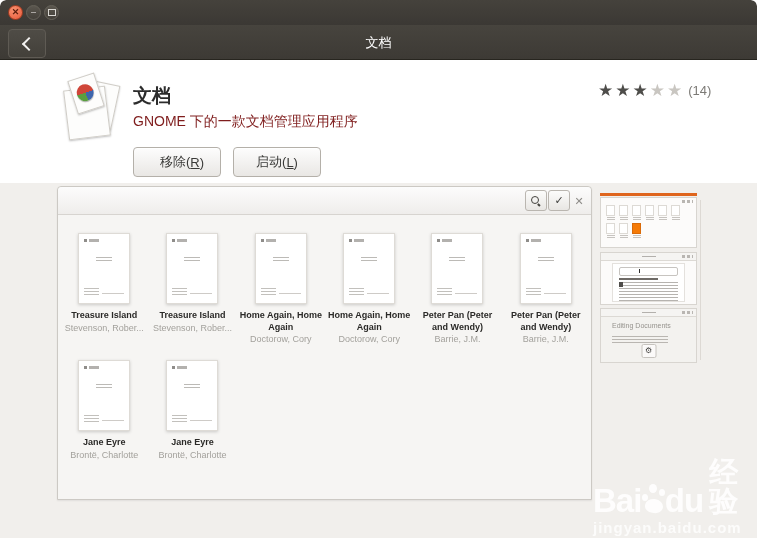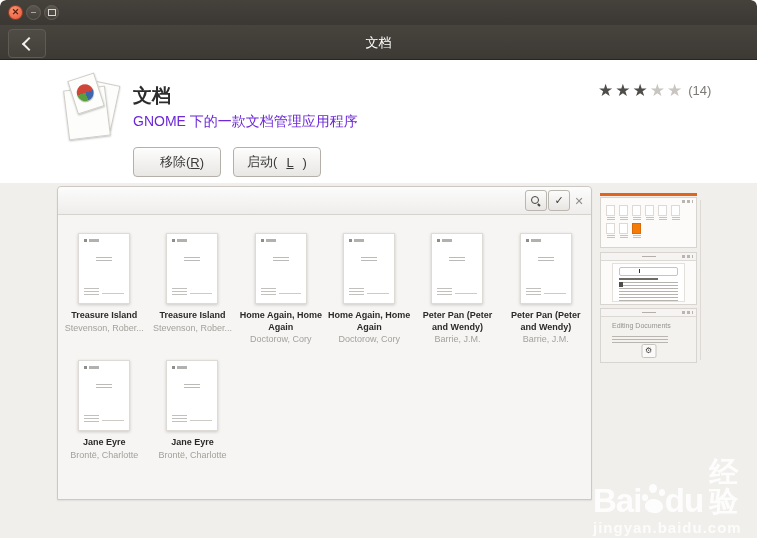--- a/index.html
+++ b/index.html
@@ -35,31 +35,31 @@
   .page{position:absolute;left:0;top:60px;width:757px;height:123px;background:#ffffff;}
   .app-icon{position:absolute;left:56px;top:16px;width:68px;height:64px;}
   .sheet{position:absolute;background:#fdfdfc;border:1px solid #cfccc6;box-shadow:0 1px 2px rgba(0,0,0,.25);}
   .sheet1{left:26px;top:6px;width:32px;height:44px;transform:rotate(12deg);}
   .sheet2{left:10px;top:12px;width:40px;height:48px;transform:rotate(-7deg);}
   .sheet3{left:16px;top:0px;width:26px;height:33px;transform:rotate(-18deg);}
   .pie{position:absolute;left:4px;top:7px;width:17px;height:17px;border-radius:50%;
     background:conic-gradient(from 270deg,#cf4538 0 180deg,#3e66ad 180deg 265deg,#5a9e3f 265deg 360deg);
     box-shadow:0 1px 1px rgba(0,0,0,.3);}
   .app-name{position:absolute;left:133px;top:23px;font-size:19px;font-weight:bold;color:#2c2c2c;}
-  .app-desc{position:absolute;left:133px;top:53px;font-size:14px;color:#6d28d9;}
+  .app-desc{position:absolute;left:133px;top:53px;font-size:14px;color:#7f1d1d;}
   .rating{position:absolute;left:598px;top:20px;display:flex;align-items:center;}
   .star{font-size:17px;letter-spacing:2px;color:#c9c6c1;}
   .star.filled{color:#4e4d4a;}
   .rating-count{font-size:13px;color:#7c7a76;margin-left:4px;}
   .action-btn{position:absolute;top:87px;width:88px;height:30px;
     background:linear-gradient(#fdfdfd,#e9e7e4);border:1px solid #b4b0a9;border-radius:4px;
     font-size:13px;color:#3a3a38;display:flex;align-items:center;justify-content:center;
     box-shadow:inset 0 1px 0 #fff;cursor:pointer;font-family:inherit;}
   .btn-remove{left:133px;padding-left:16px;}
-  .btn-launch{left:233px;gap:9px;}
+  .btn-launch{left:233px;}
   .mnemonic{text-decoration:underline;}
 
   
   .shots-panel{position:absolute;left:0;top:183px;width:757px;height:355px;background:#f1efec;}
 
   .main-shot{position:absolute;left:57px;top:3px;width:535px;height:314px;background:#f6f5f3;
     border:1px solid #ccc9c4;border-radius:4px 4px 0 0;box-sizing:border-box;box-shadow:0 1px 2px rgba(0,0,0,.07);}
   .shot-toolbar{position:absolute;left:0;top:0;width:100%;height:28px;
     background:linear-gradient(#fcfcfc,#efedeb);border-bottom:1px solid #d7d4d0;border-radius:4px 4px 0 0;box-sizing:border-box;}
   .tool-btn{position:absolute;top:3px;width:22px;height:21px;background:linear-gradient(#fcfcfb,#e8e6e3);

